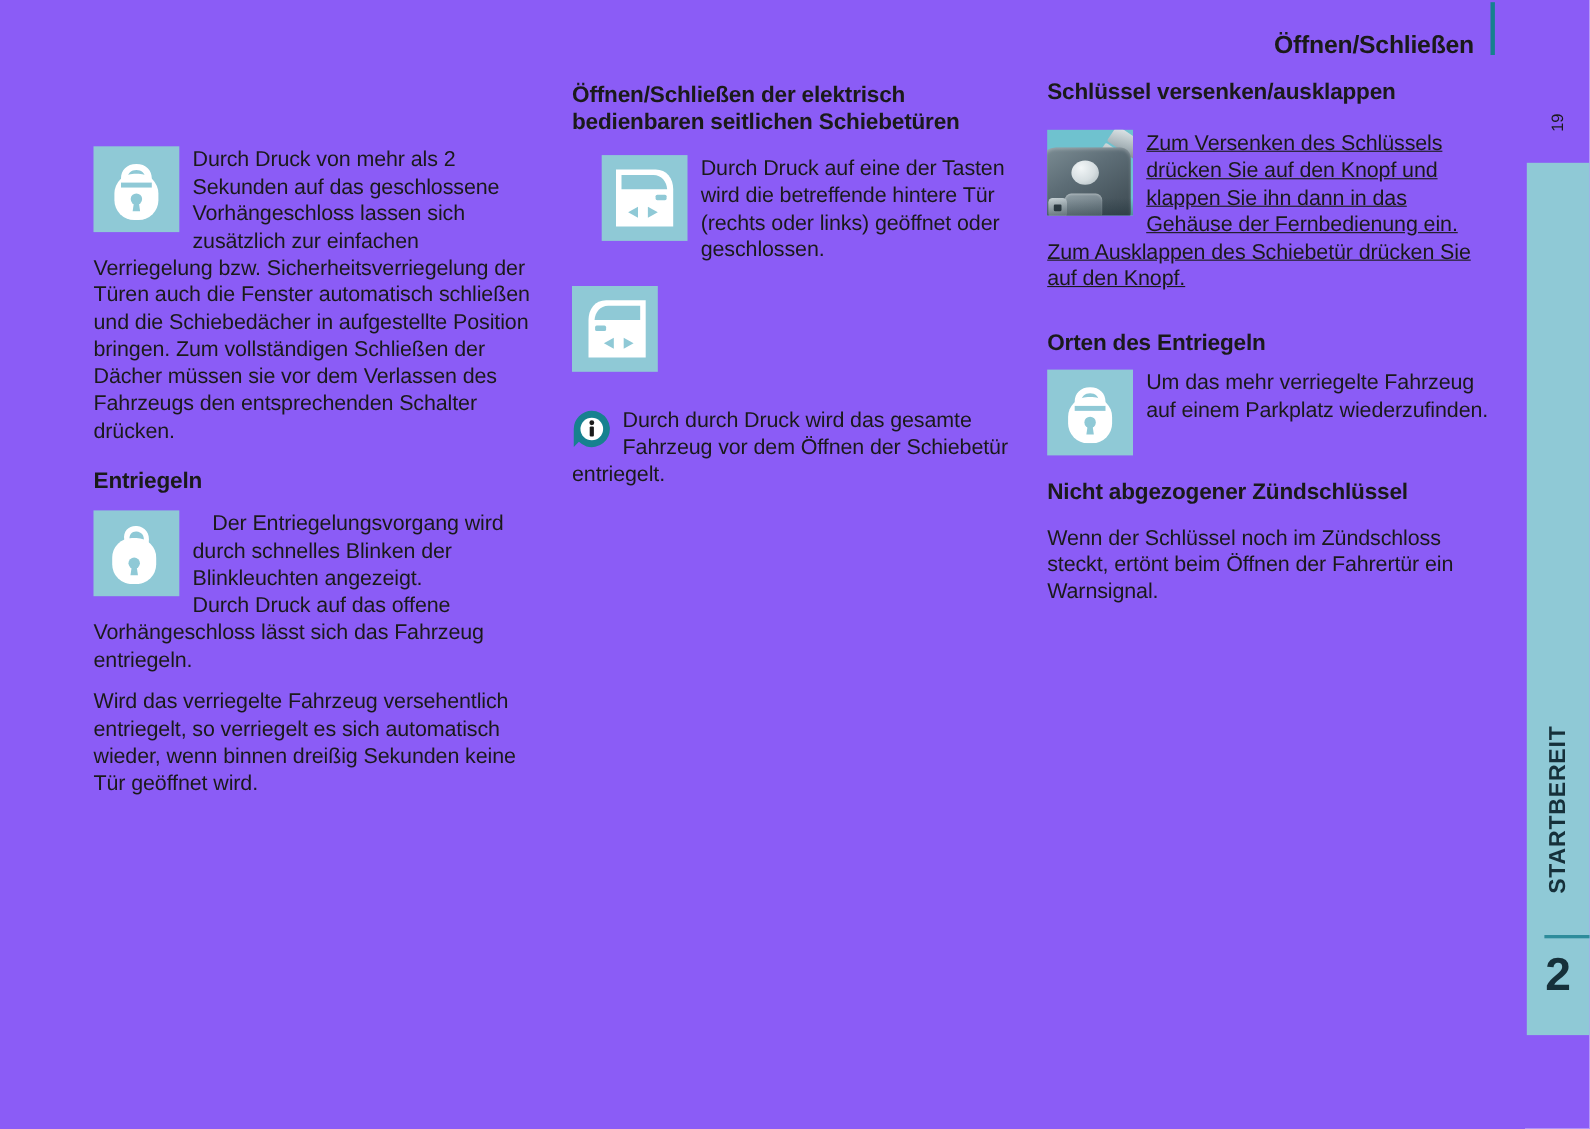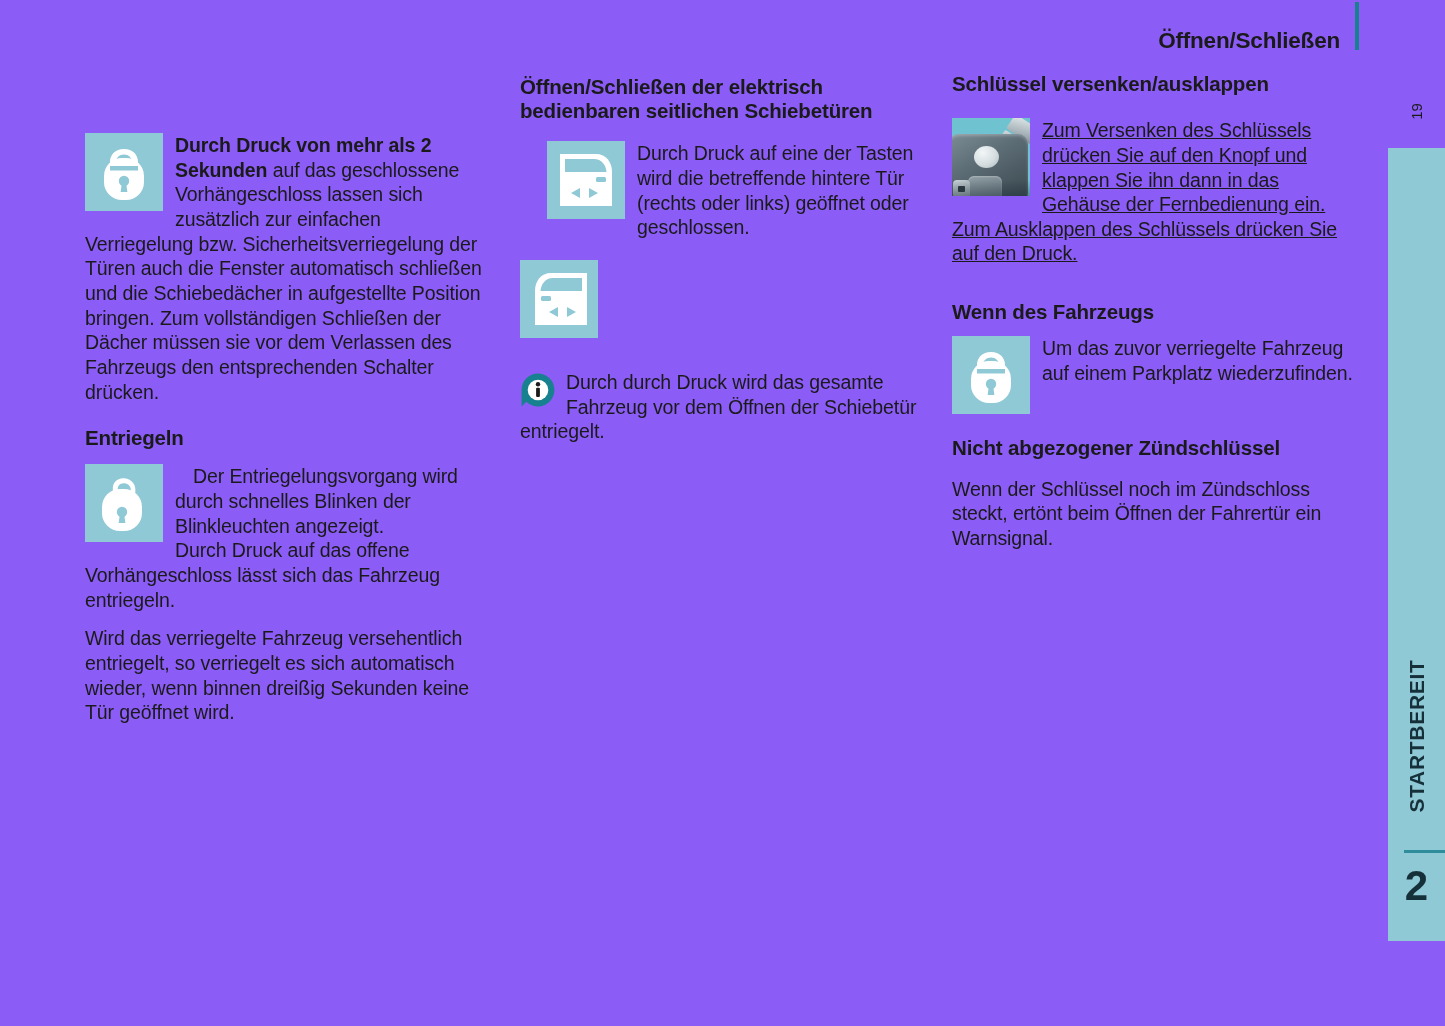--- a/index.html
+++ b/index.html
@@ -112,21 +112,21 @@
     letter-spacing: -0.15px;
     color: #1a1a1a;
   }
 
   .body-text {
     font-size: 19.5px;
     line-height: 1.265;
     letter-spacing: -0.1px;
     color: #1a1a1a;
   }
-  .body-text b { font-weight: bold; }
+  .body-text b { font-weight: normal; }
 
   
   .icon-float {
     float: left;
     margin: 0 12px 4px 0;
     shape-margin: 4px;
   }
   .clearfix::after { content: ""; display: block; clear: both; }
 
   
@@ -335,38 +335,38 @@
           <div class="key-blade"></div>
           <div class="key-blade2"></div>
           <div class="key-body"></div>
           <div class="key-round-btn"></div>
           <div class="key-square-btn"></div>
           <div class="key-small-btn"></div>
           <div class="key-shadow"></div>
         </div>
       </div>
       <div class="body-text">Zum Versenken des Schlüssels drücken Sie auf den Knopf und klappen Sie ihn dann in das Gehäuse der Fernbedienung ein.</div>
-      <div class="body-text">Zum Ausklappen des Schlüssels drücken Sie auf den Druck.</div>
-    </div>
-
-    <h2 class="section-title" style="margin-top:34px;">Wenn des Fahrzeugs</h2>
+      <div class="body-text">Zum Ausklappen des Schiebetür drücken Sie auf den Knopf.</div>
+    </div>
+
+    <h2 class="section-title" style="margin-top:34px;">Orten des Entriegeln</h2>
 
     <div class="clearfix" style="margin-top:12px;">
       <div class="icon-float">
         <div class="tile">
           <svg class="lock-closed" width="46" height="56" viewBox="0 0 46 56">
             <rect x="3" y="14" width="40" height="42" rx="18" ry="18" fill="#ffffff"></rect>
             <path d="M23 5 C14.2 5 9 10.8 9 18 L9 24 L15 24 L15 18 C15 13.8 18.3 10.6 23 10.6 C27.7 10.6 31 13.8 31 18 L31 24 L37 24 L37 18 C37 10.8 31.8 5 23 5 Z" fill="#ffffff"></path>
             <rect x="9" y="22" width="28" height="4.5" fill="#8fc9d6"></rect>
             <circle cx="23" cy="37" r="5.2" fill="#8fc9d6"></circle>
             <path d="M21 38.5 L25 38.5 L26.4 48 L19.6 48 Z" fill="#8fc9d6"></path>
           </svg>
         </div>
       </div>
-      <div class="body-text">Um das zuvor verriegelte Fahrzeug auf einem Parkplatz wiederzufinden.</div>
+      <div class="body-text">Um das mehr verriegelte Fahrzeug auf einem Parkplatz wiederzufinden.</div>
     </div>
 
     <h2 class="section-title" style="margin-top:18px;">Nicht abgezogener Zündschlüssel</h2>
 
     <div class="body-text" style="margin-top:16px;">Wenn der Schlüssel noch im Zündschloss steckt, ertönt beim Öffnen der Fahrertür ein Warnsignal.</div>
   </div>
 
 </div>
 
 </body></html>

